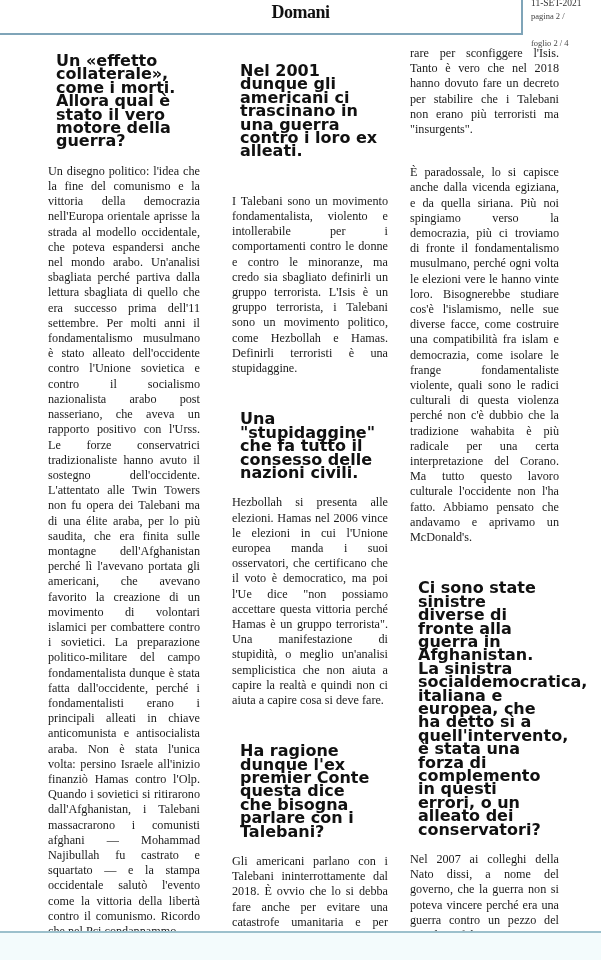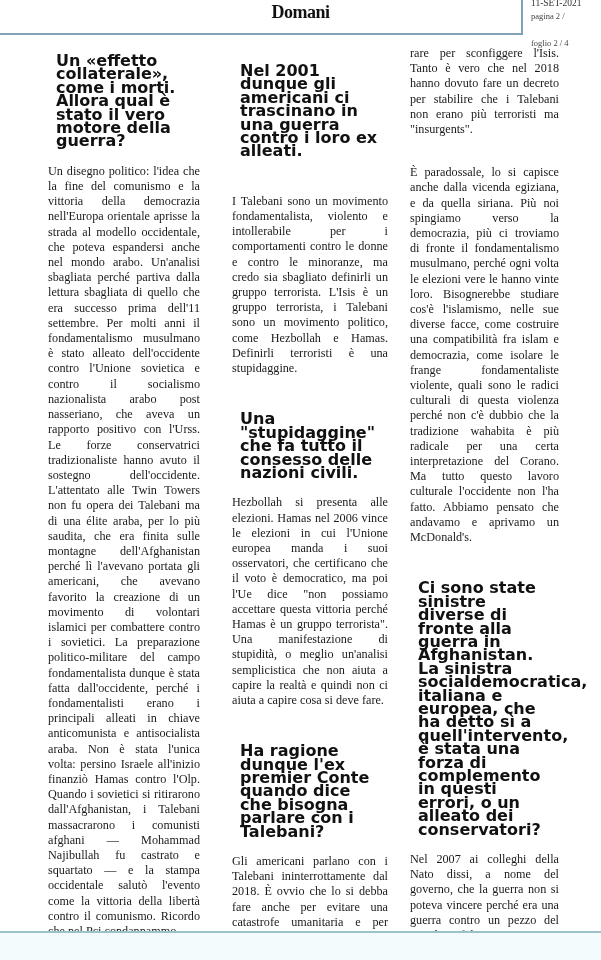--- a/index.html
+++ b/index.html
@@ -75,21 +75,21 @@
 </div>
 
 <div class="col col2">
   <p class="q">Nel 2001 dunque gli americani ci trascinano in una guerra contro i loro ex alleati.</p>
   <div class="gap"></div>
   <p class="p">I Talebani sono un movimento fondamentalista, violento e intollerabile per i comportamenti contro le donne e contro le minoranze, ma credo sia sbagliato definirli un gruppo terrorista. L'Isis è un gruppo terrorista, i Talebani sono un movimento politico, come Hezbollah e Hamas. Definirli terroristi è una stupidaggine.</p>
   <div class="gap"></div>
   <p class="q">Una "stupidaggine" che fa tutto il consesso delle nazioni civili.</p>
   <p class="p">Hezbollah si presenta alle elezioni. Hamas nel 2006 vince le elezioni in cui l'Unione europea manda i suoi osservatori, che certificano che il voto è democratico, ma poi l'Ue dice "non possiamo accettare questa vittoria perché Hamas è un gruppo terrorista". Una manifestazione di stupidità, o meglio un'analisi semplicistica che non aiuta a capire la realtà e quindi non ci aiuta a capire cosa si deve fare.</p>
   <div class="gap"></div>
-  <p class="q">Ha ragione dunque l'ex premier Conte quando dice che bisogna parlare con i Talebani?</p>
+  <p class="q">Ha ragione dunque l'ex premier Conte questa dice che bisogna parlare con i Talebani?</p>
   <p class="p">Gli americani parlano con i Talebani ininterrottamente dal 2018. È ovvio che lo si debba fare anche per evitare una catastrofe umanitaria e per cercare di esercitare il massimo di condizionamento possibile. Solo da noi si poteva sviluppare un dibattito surreale come quello sulle parole di Giuseppe Conte. Il vero problema è come parlare con i Talebani senza che questo significhi un riconoscimento formale della legittimità del loro governo. Come quando bisognava fare la pace fra Hezbollah e Israele: con chi dovevi parlare? Io andai a parlare con gli Hezbollah. Dissi a Condoleezza Rice (segretaria di stato del presidente George W. Bush, ndr): se pensi che si possa fare un accordo senza parlarci, prova tu. Il paradosso adesso è che gli americani con i Talebani ora dovranno non solo parlare ma collabo-</p>
 </div>
 
 <div class="col col3">
   <p class="p">rare per sconfiggere l'Isis. Tanto è vero che nel 2018 hanno dovuto fare un decreto per stabilire che i Talebani non erano più terroristi ma "insurgents".</p>
   <div class="gap"></div>
   <p class="p">È paradossale, lo si capisce anche dalla vicenda egiziana, e da quella siriana. Più noi spingiamo verso la democrazia, più ci troviamo di fronte il fondamentalismo musulmano, perché ogni volta le elezioni vere le hanno vinte loro. Bisognerebbe studiare cos'è l'islamismo, nelle sue diverse facce, come costruire una compatibilità fra islam e democrazia, come isolare le frange fondamentaliste violente, quali sono le radici culturali di questa violenza perché non c'è dubbio che la tradizione wahabita è più radicale per una certa interpretazione del Corano. Ma tutto questo lavoro culturale l'occidente non l'ha fatto. Abbiamo pensato che andavamo e aprivamo un McDonald's.</p>
   <div class="gap"></div>
   <p class="q">Ci sono state sinistre diverse di fronte alla guerra in Afghanistan. La sinistra socialdemocratica, italiana e europea, che ha detto sì a quell'intervento, è stata una forza di complemento in questi errori, o un alleato dei conservatori?</p>
   <p class="p">Nel 2007 ai colleghi della Nato dissi, a nome del governo, che la guerra non si poteva vincere perché era una guerra contro un pezzo del popolo afghano. In questi vent'anni sono stati uccisi o mutilati 33mila bambini, in buona parte vittime dei bombardamenti occidentali. Spiegai dunque che non si poteva costruire uno stato in grado di stare in piedi se non si includeva nel processo politico la maggiore forza, i Talebani. Anche perché che razza di democrazia è quella in cui la maggiore forza politica viene esclusa? Oggi infatti quell'Afghanistan è crollato in una settimana. All'epoca anche il presidente Karzai (sostenuto dagli Usa, ndr) era d'accordo. Rice disse di no, «gli Usa non tratteranno mai con i Talebani». Dopo molti anni, in una posizione di estrema debolezza, gli Usa hanno dovuto trattare con i terroristi, sal-</p>

